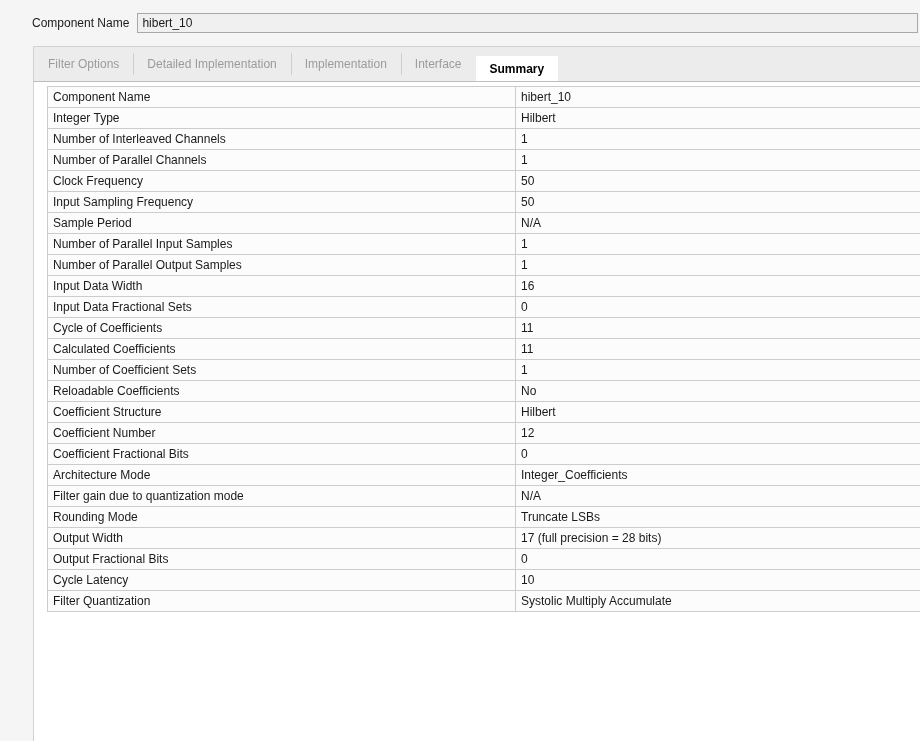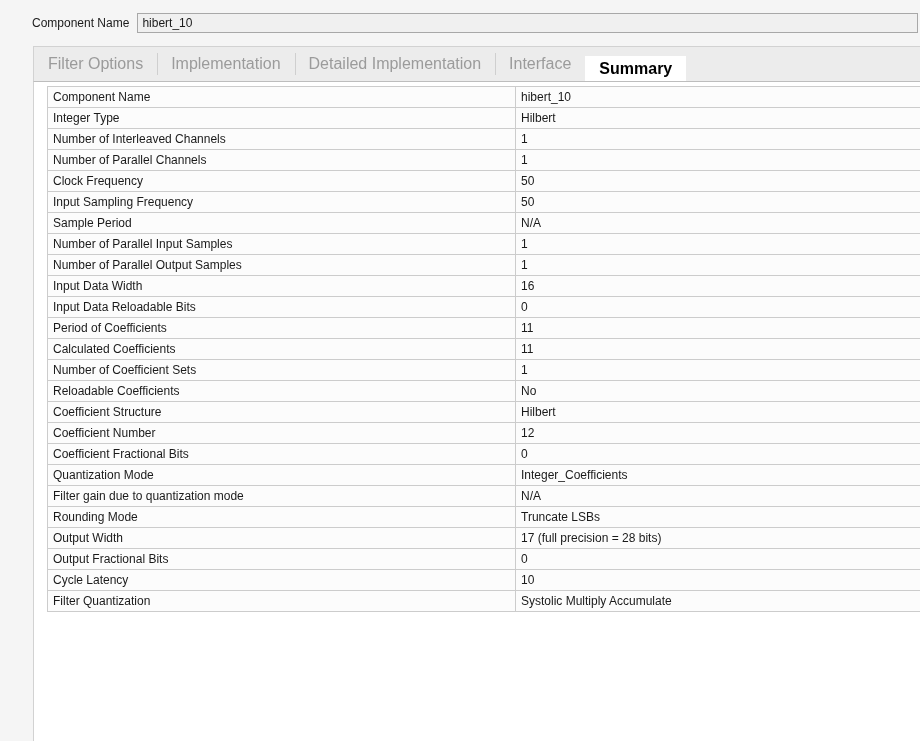--- a/index.html
+++ b/index.html
@@ -65,21 +65,21 @@
     border-left: 1px solid #d2d2d2;
     display: flex;
     align-items: stretch;
     box-sizing: border-box;
   }
   .tab {
     position: relative;
     display: flex;
     align-items: center;
     padding: 0 14px;
-    font-size: 16px;
+    font-size: 12px;
     color: #9b9b9b;
     white-space: nowrap;
     box-sizing: border-box;
     background: transparent;
     cursor: default;
     text-align: right;
   }
   .tab + .tab::before {
     content: "";
     position: absolute;
@@ -141,24 +141,24 @@
   <input class="comp-input" type="text" value="hibert_10" style="">
 </div>
 
 <div class="tabwrap">
 
   <div class="tabstrip">
     <div class="tab">
       <span>Filter Options</span>
     </div>
     <div class="tab">
+      <span>Detailed Implementation</span>
+    </div>
+    <div class="tab">
       <span>Implementation</span>
-    </div>
-    <div class="tab">
-      <span>Detailed Implementation</span>
     </div>
     <div class="tab">
       <span>Interface</span>
     </div>
     <div class="tab active">
       <span>Summary</span>
     </div>
   </div>
 
   <div class="panel">
@@ -198,25 +198,25 @@
           </tr>
           <tr>
             <td class="k">Number of Parallel Output Samples</td>
             <td class="v">1</td>
           </tr>
           <tr>
             <td class="k">Input Data Width</td>
             <td class="v">16</td>
           </tr>
           <tr>
-            <td class="k">Input Data Reloadable Bits</td>
+            <td class="k">Input Data Fractional Sets</td>
             <td class="v">0</td>
           </tr>
           <tr>
-            <td class="k">Period of Coefficients</td>
+            <td class="k">Cycle of Coefficients</td>
             <td class="v">11</td>
           </tr>
           <tr>
             <td class="k">Calculated Coefficients</td>
             <td class="v">11</td>
           </tr>
           <tr>
             <td class="k">Number of Coefficient Sets</td>
             <td class="v">1</td>
           </tr>
@@ -230,21 +230,21 @@
           </tr>
           <tr>
             <td class="k">Coefficient Number</td>
             <td class="v">12</td>
           </tr>
           <tr>
             <td class="k">Coefficient Fractional Bits</td>
             <td class="v">0</td>
           </tr>
           <tr>
-            <td class="k">Quantization Mode</td>
+            <td class="k">Architecture Mode</td>
             <td class="v">Integer_Coefficients</td>
           </tr>
           <tr>
             <td class="k">Filter gain due to quantization mode</td>
             <td class="v">N/A</td>
           </tr>
           <tr>
             <td class="k">Rounding Mode</td>
             <td class="v">Truncate LSBs</td>
           </tr>

